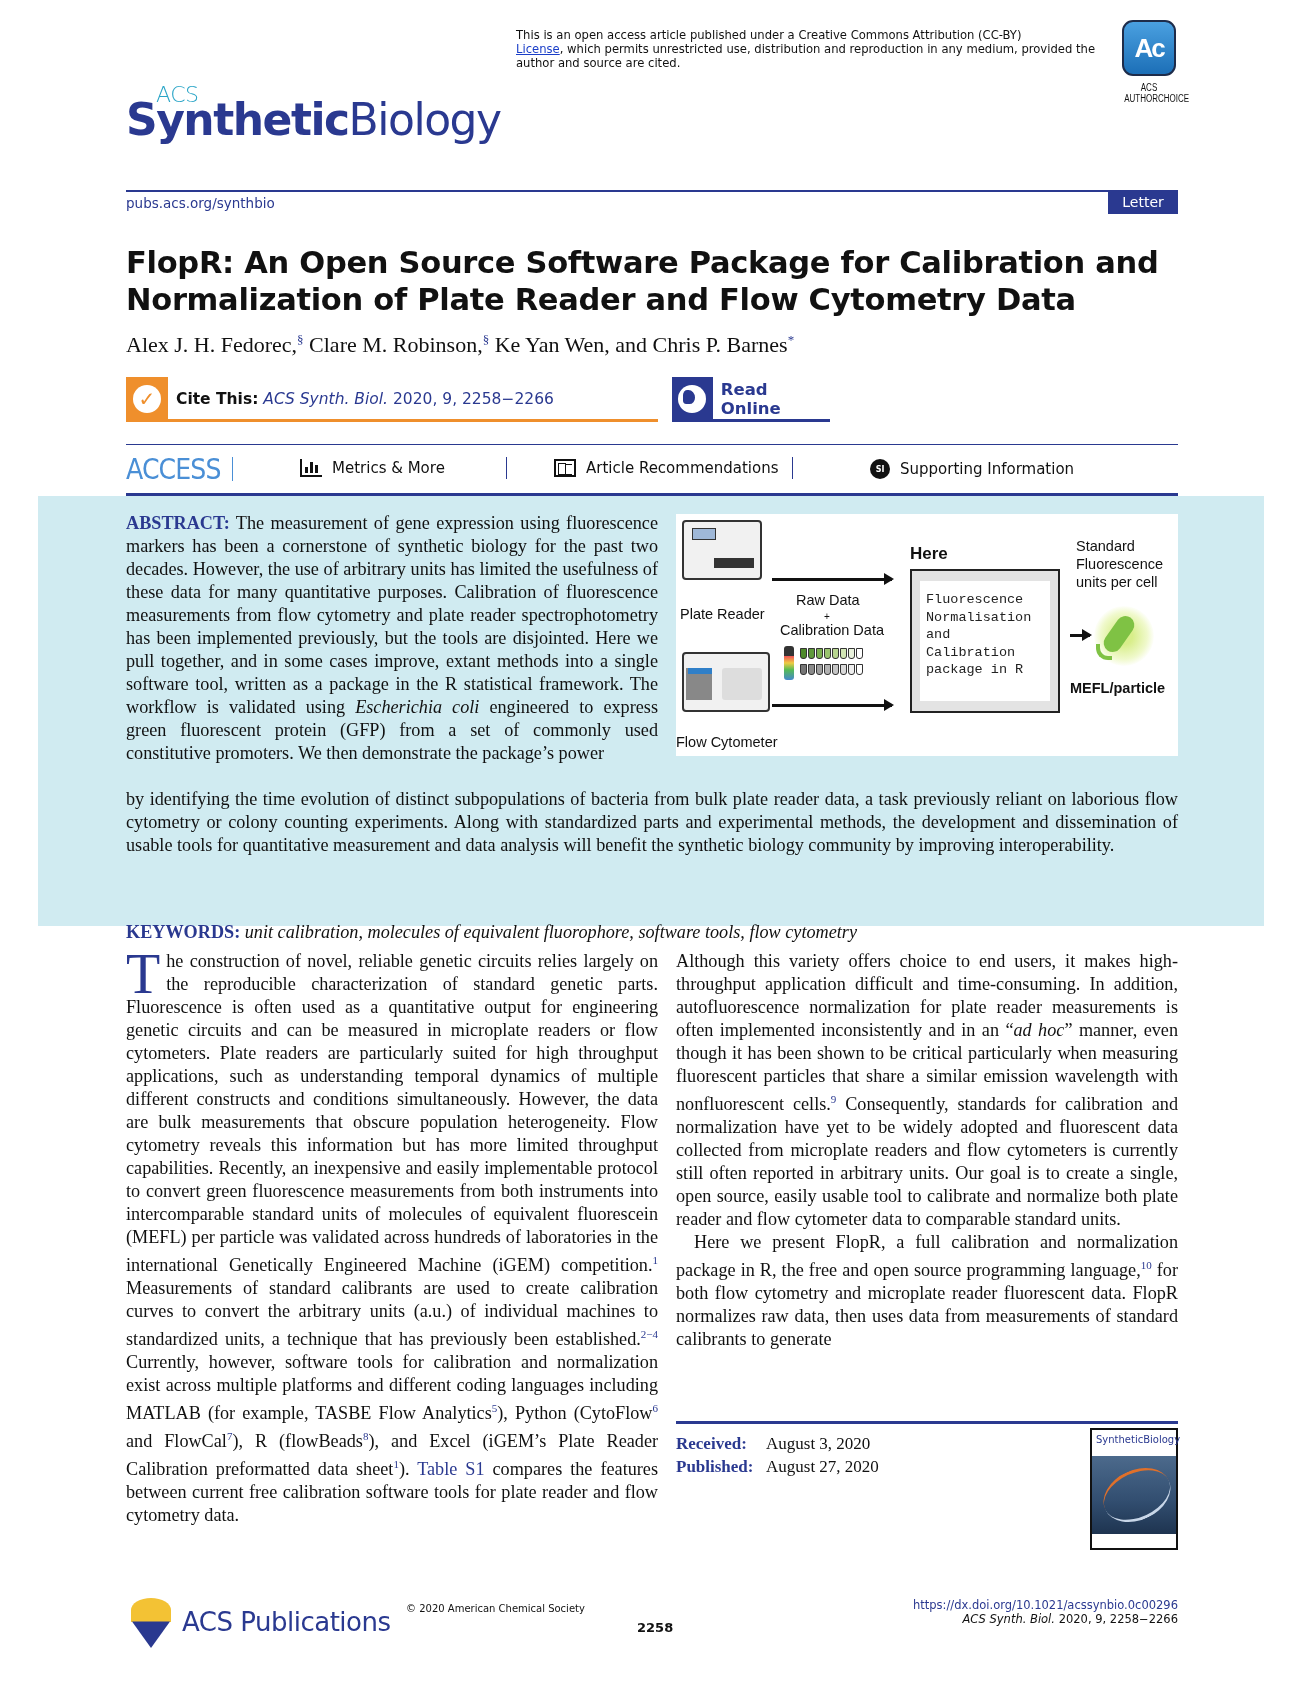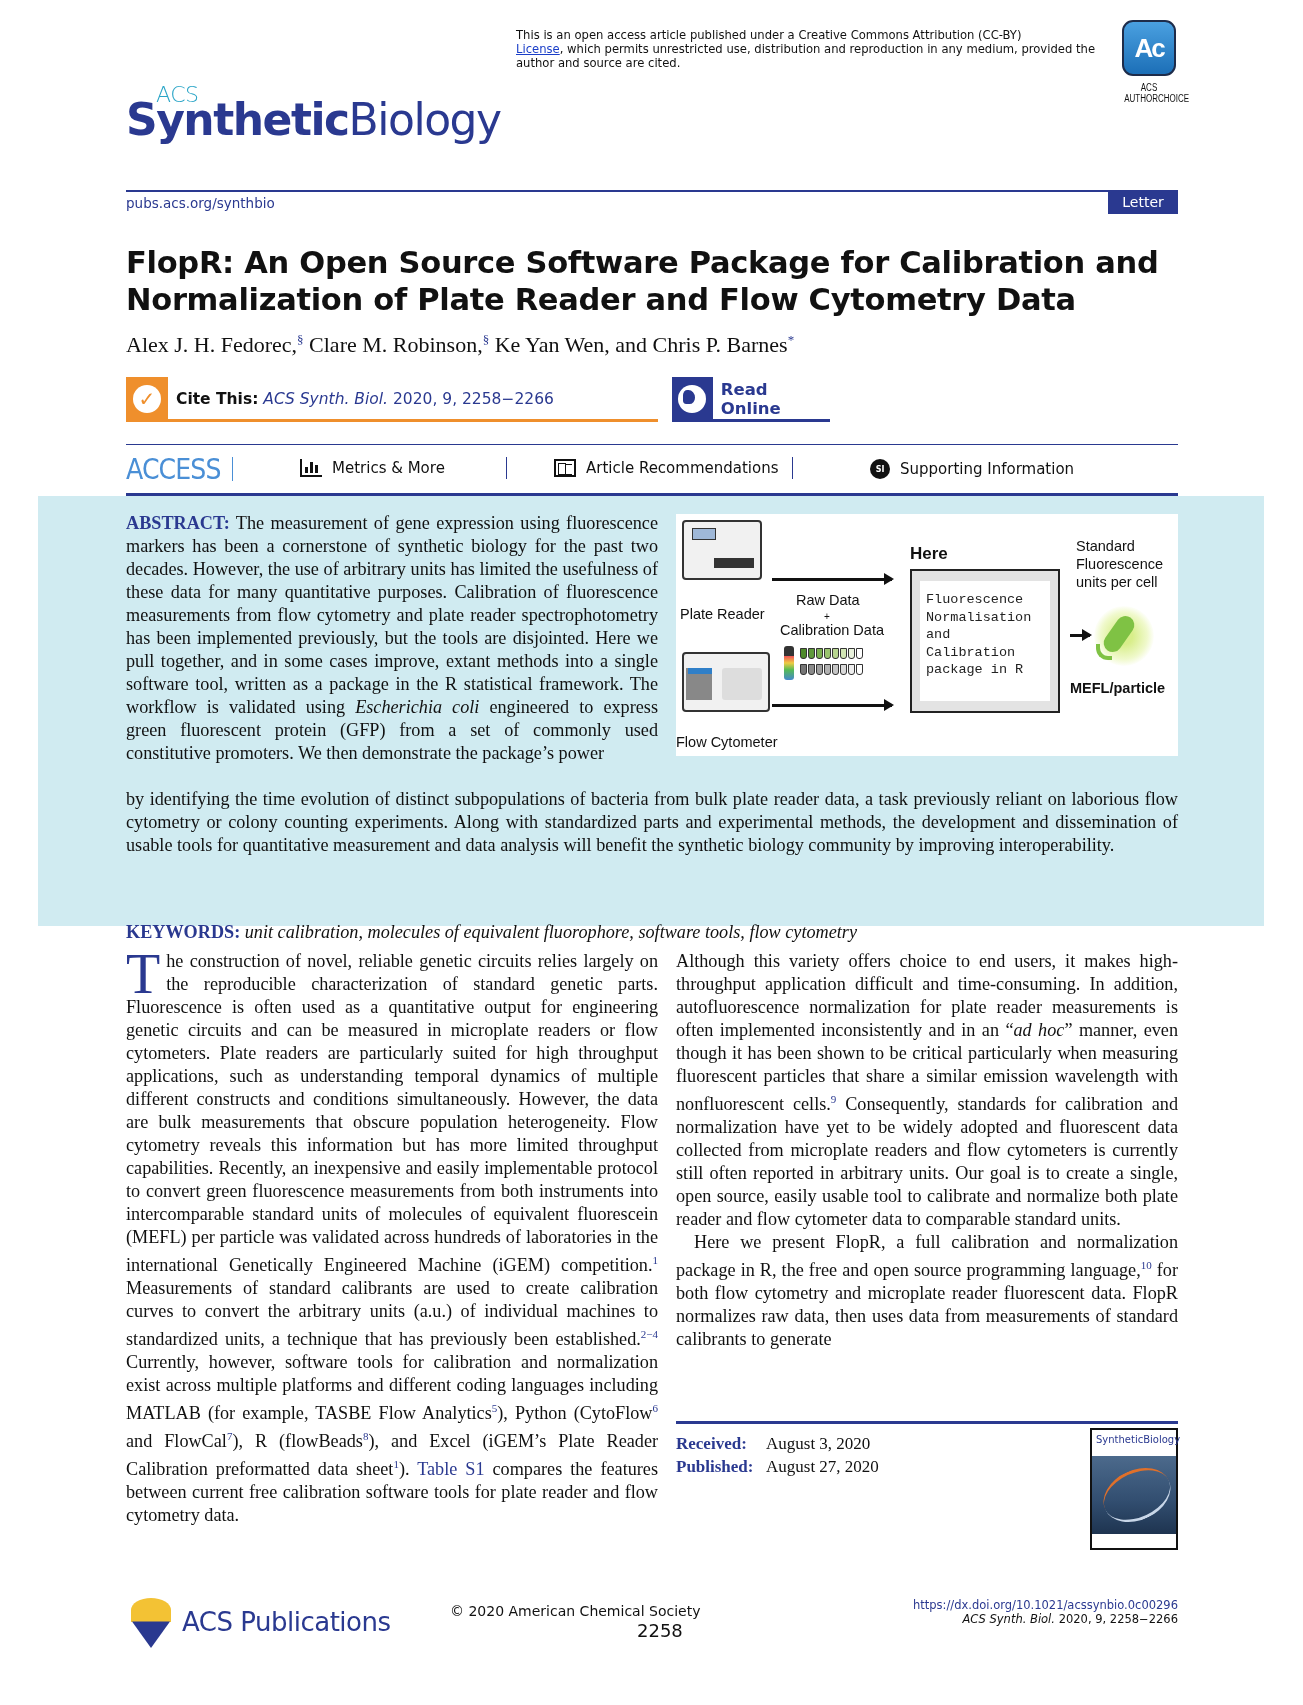--- a/index.html
+++ b/index.html
@@ -88,22 +88,22 @@
   .cover { position: absolute; left: 1090px; top: 1428px; width: 88px; height: 122px; border: 2px solid #111; background: linear-gradient(#fff 0 22%, #4c6a8c 22%, #324e70 60%, #1e3450 88%, #fff 88%); }
   .cover-title { position: absolute; left: 4px; top: 4px; font-family: "DejaVu Sans", sans-serif; font-size: 10px; color: #2a3990; white-space: nowrap; }
   .cover-helix { position: absolute; left: 10px; top: 40px; width: 70px; height: 50px; border-top: 3px solid #e0702a; border-bottom: 3px solid #c8d6e8; border-radius: 50%; transform: rotate(-25deg); }
 
   
   .acs-pub { position: absolute; left: 126px; top: 1598px; display: flex; align-items: center; }
   .acs-shield { width: 50px; height: 48px; position: relative; }
   .acs-shield .top { position: absolute; left: 5px; top: 0; width: 40px; height: 24px; background: #f3c234; border-radius: 50% 50% 0 0; }
   .acs-shield .dia { position: absolute; left: 6px; top: 12px; width: 38px; height: 38px; background: #2a3990; clip-path: polygon(0 30%, 100% 30%, 50% 100%); }
   .acs-pub .txt { margin-left: 6px; font-family: "DejaVu Sans", sans-serif; font-size: 26px; color: #2a3990; letter-spacing: -0.5px; }
-  .copyright { position: absolute; left: 406px; top: 1603px; font-family: "DejaVu Sans", sans-serif; font-size: 14px; color: #111; margin-left: 44px; }
-  .page-num { position: absolute; left: 637px; top: 1620px; font-family: "DejaVu Sans", sans-serif; font-weight: normal; font-size: 18px; }
+  .copyright { position: absolute; left: 406px; top: 1603px; font-family: "DejaVu Sans", sans-serif; font-size: 10px; color: #111; }
+  .page-num { position: absolute; left: 637px; top: 1620px; font-family: "DejaVu Sans", sans-serif; font-weight: bold; font-size: 13px; }
   .doi { position: absolute; right: 125px; top: 1598px; text-align: right; font-family: "DejaVu Sans", sans-serif; font-size: 11.5px; line-height: 14px; }
   .doi .url { color: #2a3990; }
   .doi .cit i { font-style: italic; }
 </style>
 </head>
 <body>
 
 <div class="oa-notice">
   <span>This is an open access article published under a Creative Commons Attribution (CC-BY)</span><br>
   <a>License</a><span>, which permits unrestricted use, distribution and reproduction in any medium, provided the author and source are cited.</span>

